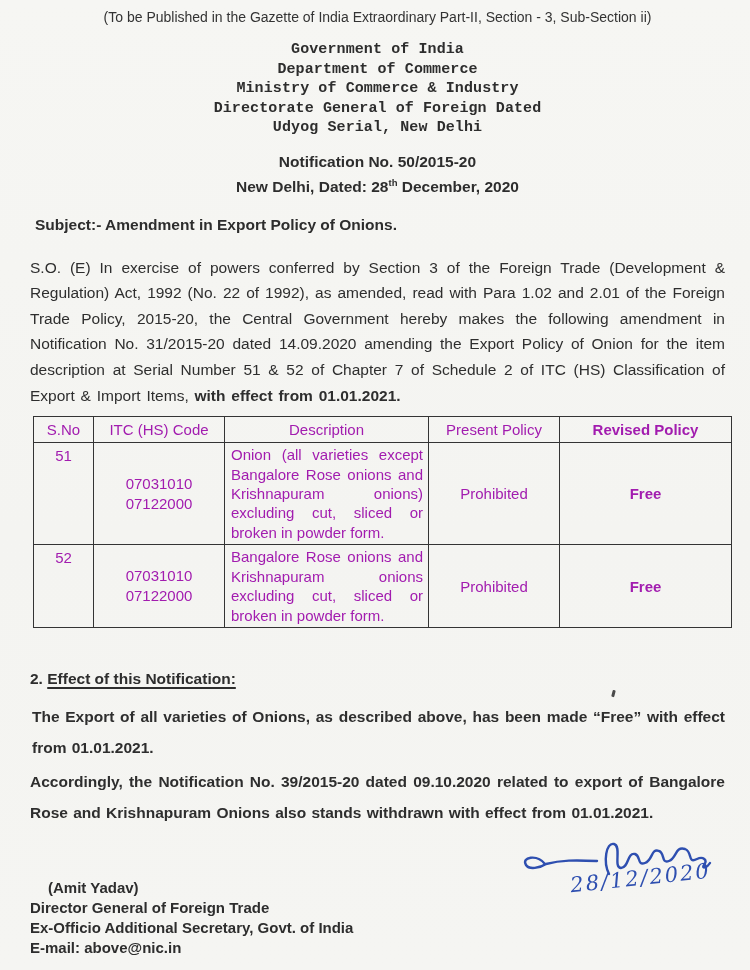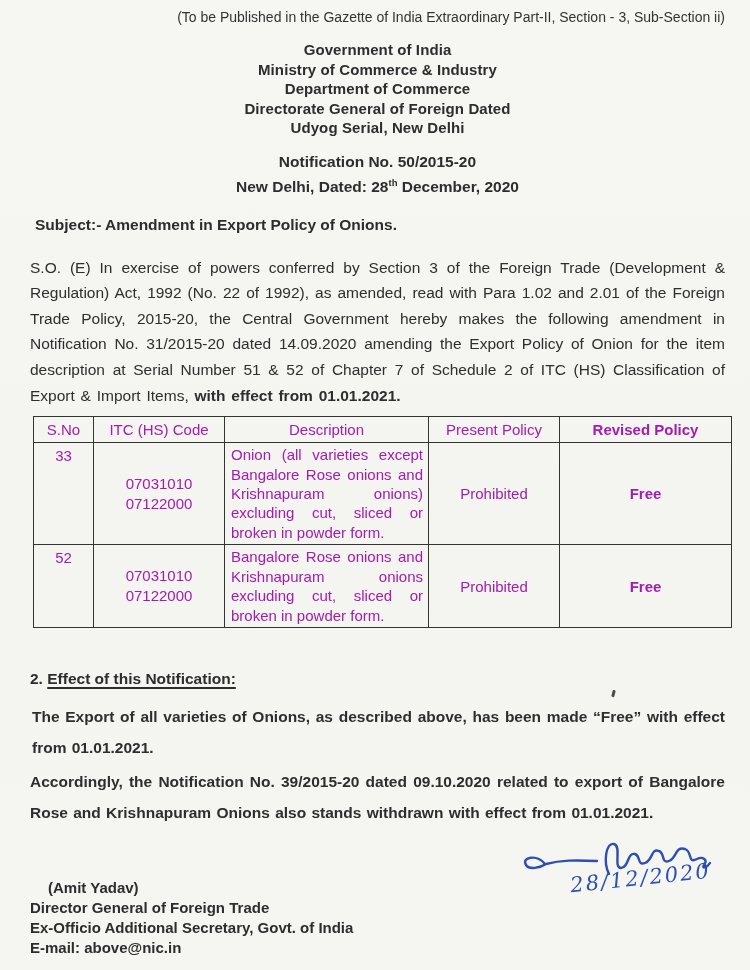--- a/index.html
+++ b/index.html
@@ -5,23 +5,23 @@
   * { margin:0; padding:0; box-sizing:border-box; }
   html,body { width:750px; height:970px; }
   body {
     font-family:"Liberation Sans", sans-serif;
     background:linear-gradient(180deg,#f6f6f3 0%,#f4f4f1 55%,#f5f5f2 100%);
     color:#2d2d2d;
     position:relative;
     overflow:hidden;
   }
   .page { padding:9px 25px 0 30px; position:relative; width:750px; }
-  .gazette-line { text-align:right; font-size:14px; color:#333; }
+  .gazette-line { text-align:center; font-size:14px; color:#333; }
   .letterhead { margin-top:15px; text-align:center; font-weight:bold; font-size:15px; line-height:19.5px; }
-  .letterhead div { letter-spacing:.1px; }
+  .letterhead div { letter-spacing:.1px;font-family:Liberation Mono, monospace; }
   .notif-block { margin-top:13px; text-align:center; font-weight:bold; font-size:15.5px; line-height:21px; }
   .notif-block sup { font-size:9.5px;text-align:right; }
   .subject-line { margin-top:19px; font-weight:bold; font-size:15.5px; margin-left:5px; }
   .opening-para { margin-top:21px; font-size:15.5px; line-height:25.6px; text-align:justify; word-spacing:1.5px; color:#2e2e2e; }
   .opening-para .bold-tail { font-weight:bold; }
 
   table.policy { border-collapse:collapse; table-layout:fixed; width:698px; margin-top:8px; margin-left:3px; background:transparent; }
   table.policy th, table.policy td { border:1.7px solid #343434; font-size:15px; color:#a21caf; }
   table.policy th { font-weight:normal; height:26px; padding:2px; }
   table.policy th.th-bold { font-weight:bold; }
@@ -53,22 +53,22 @@
 </style>
 </head>
 <body style="color: rgb(45, 45, 45);">
 
 <div class="page">
 
   <div class="gazette-line">(To be Published in the Gazette of India Extraordinary Part-II, Section - 3, Sub-Section ii)</div>
 
   <div class="letterhead">
     <div>Government of India</div>
+    <div>Department of Commerce</div>
     <div>Ministry of Commerce &amp; Industry</div>
-    <div>Department of Commerce</div>
     <div>Directorate General of Foreign Dated</div>
     <div>Udyog Serial, New Delhi</div>
   </div>
 
   <div class="notif-block">
     <div>Notification No. 50/2015-20</div>
     <div><span>New Delhi, Dated: 28</span><sup>th</sup><span> December, 2020</span></div>
   </div>
 
   <div class="subject-line">Subject:- Amendment in Export Policy of Onions.</div>
@@ -87,21 +87,21 @@
       <tr>
         <th>S.No</th>
         <th>ITC (HS) Code</th>
         <th>Description</th>
         <th>Present Policy</th>
         <th class="th-bold">Revised Policy</th>
       </tr>
     </thead>
     <tbody>
       <tr class="data-row-1">
-        <td class="sno-cell">33</td>
+        <td class="sno-cell">51</td>
         <td class="itc-cell">
           <div>07031010</div>
           <div>07122000</div>
         </td>
         <td class="desc-cell">Onion (all varieties except Bangalore Rose onions and Krishnapuram onions) excluding cut, sliced or broken in powder form.</td>
         <td class="present-cell">Prohibited</td>
         <td class="revised-cell">Free</td>
       </tr>
       <tr class="data-row-2">
         <td class="sno-cell">52</td>

